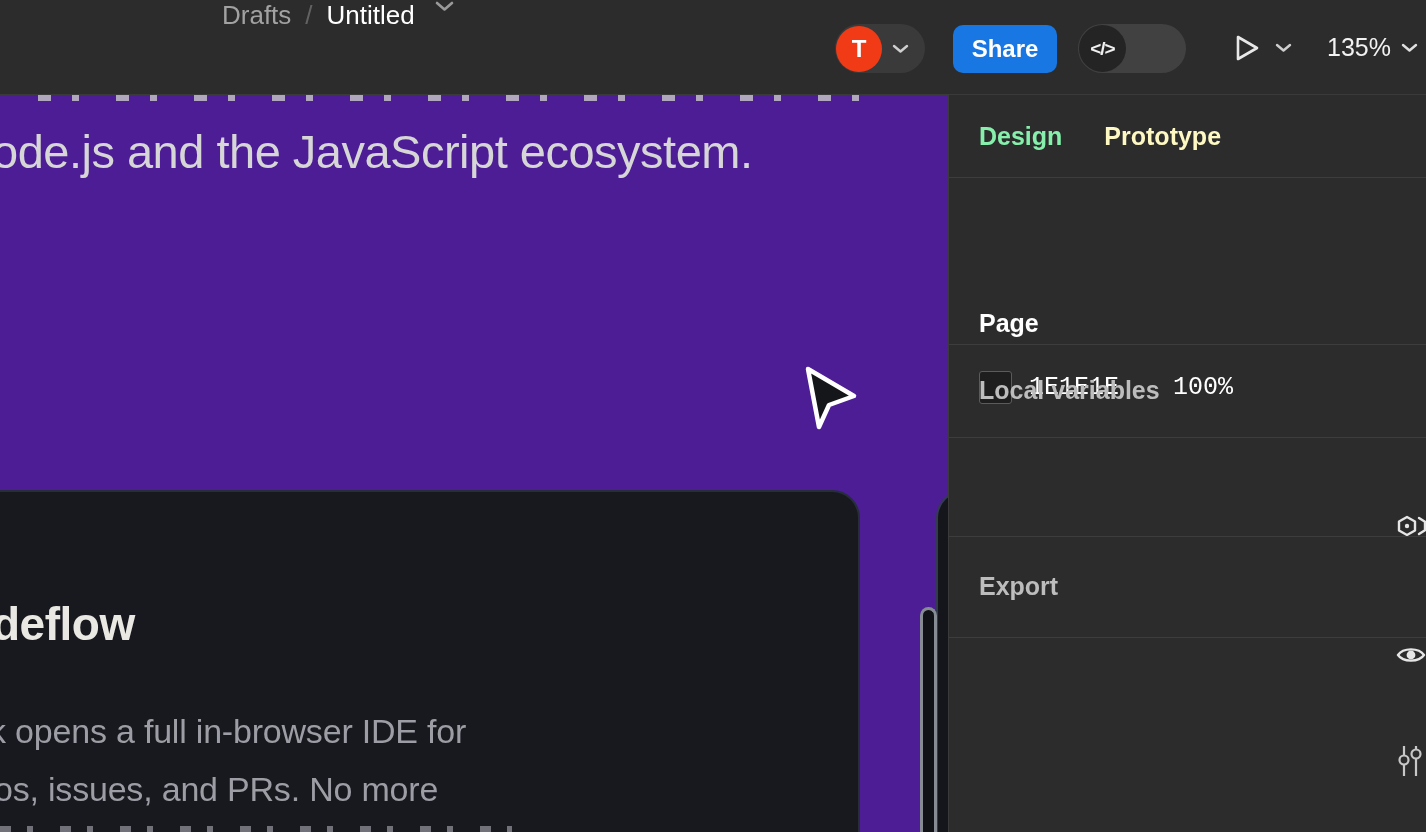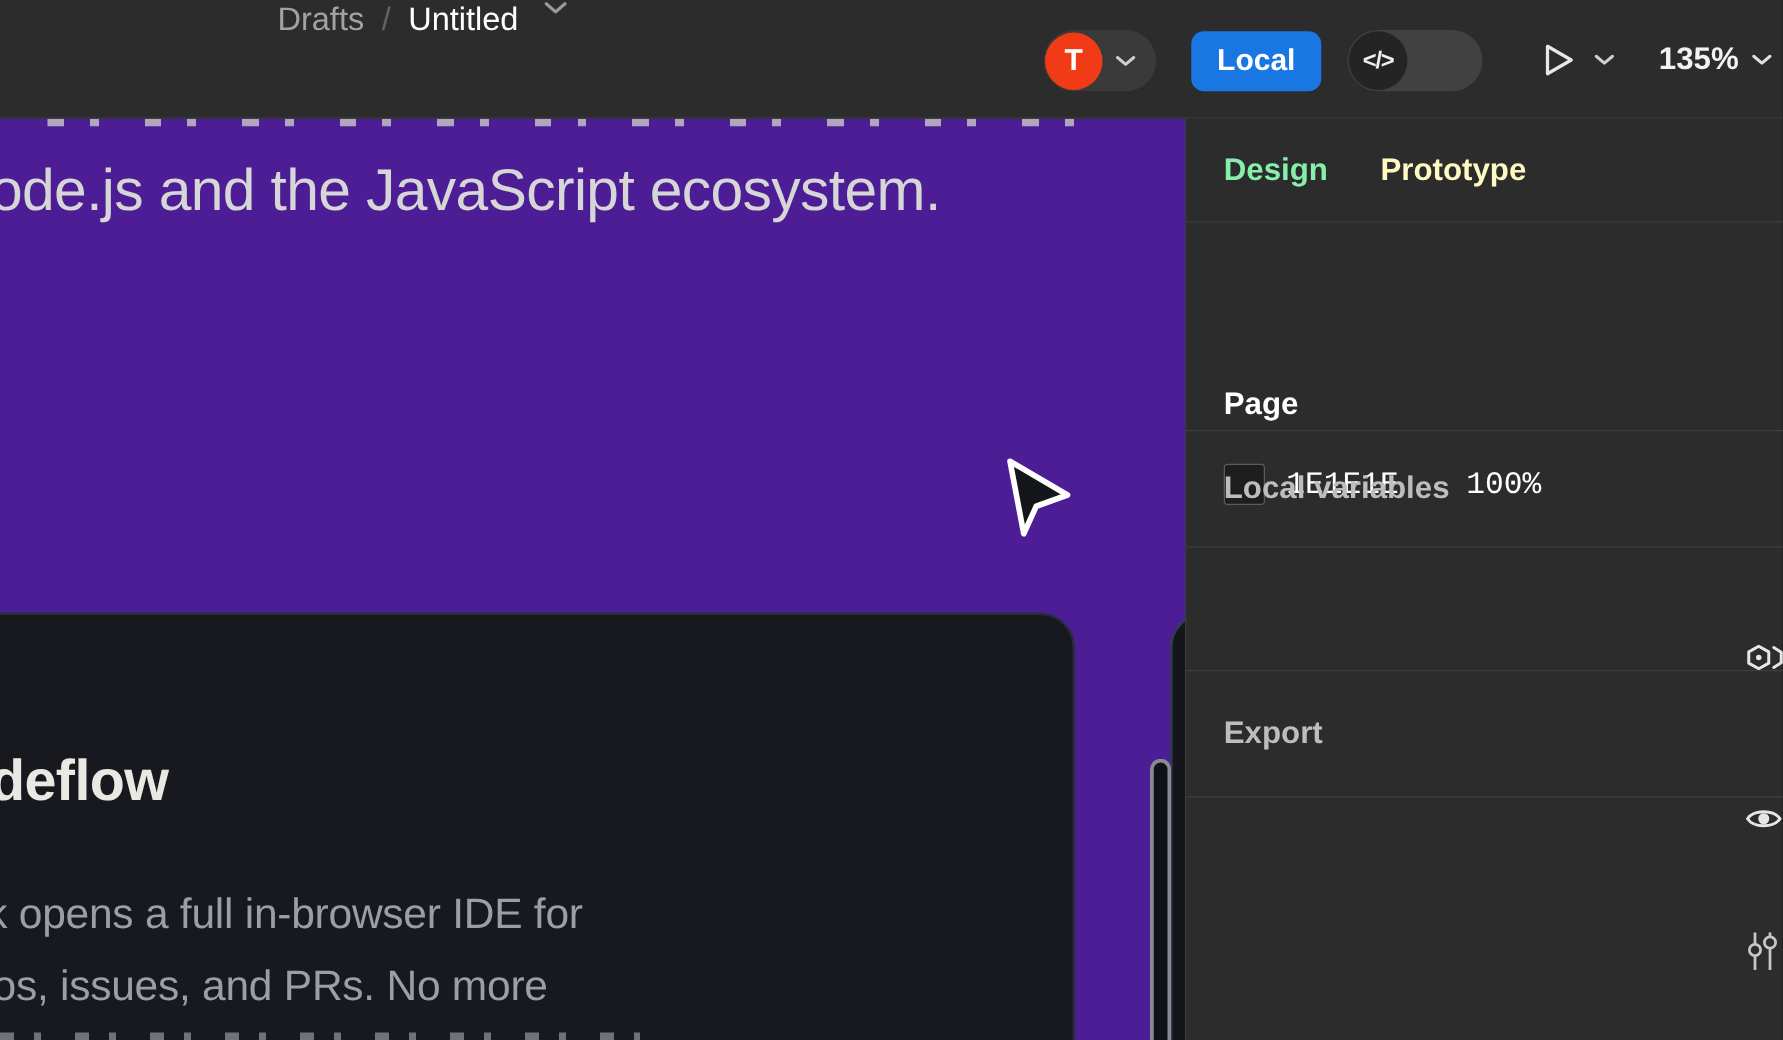--- a/index.html
+++ b/index.html
@@ -57,21 +57,21 @@
   .devmode-toggle { position:absolute; left:1078px; top:24px; width:108px; height:49px;
             background:#414141; border-radius:25px; }
   .devmode-knob { position:absolute; left:1px; top:1px; width:47px; height:47px;
             background:#242424; border-radius:50%; display:flex; align-items:center;
             justify-content:center; color:#f0f0f0; font-size:19px; font-weight:600;
             letter-spacing:-1px; }
 
   .present-group { position:absolute; left:1233px; top:0; height:95px; display:flex;
             align-items:center; gap:14px; }
   .zoom-group { position:absolute; left:1327px; top:0; height:95px; display:flex;
-            align-items:center; gap:10px;font-weight:bold; }
+            align-items:center; gap:10px; }
   .zoom-label { color:#f2f2f2; font-size:25px; }
 
   
   .panel { position:absolute; left:948px; top:95px; width:478px; height:737px;
             background:#2c2c2c; z-index:2; border-left:1px solid #3a3a3a; }
   .divider { position:absolute; left:0; width:478px; height:1px; background:#3d3d3d; }
   .tabs { position:absolute; left:30px; top:0; height:83px; display:flex; gap:42px;
             align-items:center; }
   .tab { font-size:25px; font-weight:700; color:#fef9c3; cursor:default; }
   .tab.active { color:#86efac; }
@@ -134,21 +134,21 @@
 
     <div class="avatar-pill">
       <div class="avatar-circle">T</div>
       <span class="avatar-chev">
         <svg width="17" height="11" viewBox="0 0 17 11">
           <polyline points="2,3 8.5,8.5 15,3" fill="none" stroke="#cfcfcf" stroke-width="2.4" stroke-linecap="round" stroke-linejoin="round"></polyline>
         </svg>
       </span>
     </div>
 
-    <button class="share-btn">Local</button>
+    <button class="share-btn">Share</button>
 
     <div class="devmode-toggle">
       <div class="devmode-knob">&lt;/&gt;</div>
     </div>
 
     <div class="present-group">
       <span>
         <svg width="28" height="30" viewBox="0 0 28 30">
           <polygon points="5,4 24,15 5,26" fill="none" stroke="#e8e8e8" stroke-width="2.6" stroke-linejoin="round"></polygon>
         </svg>

